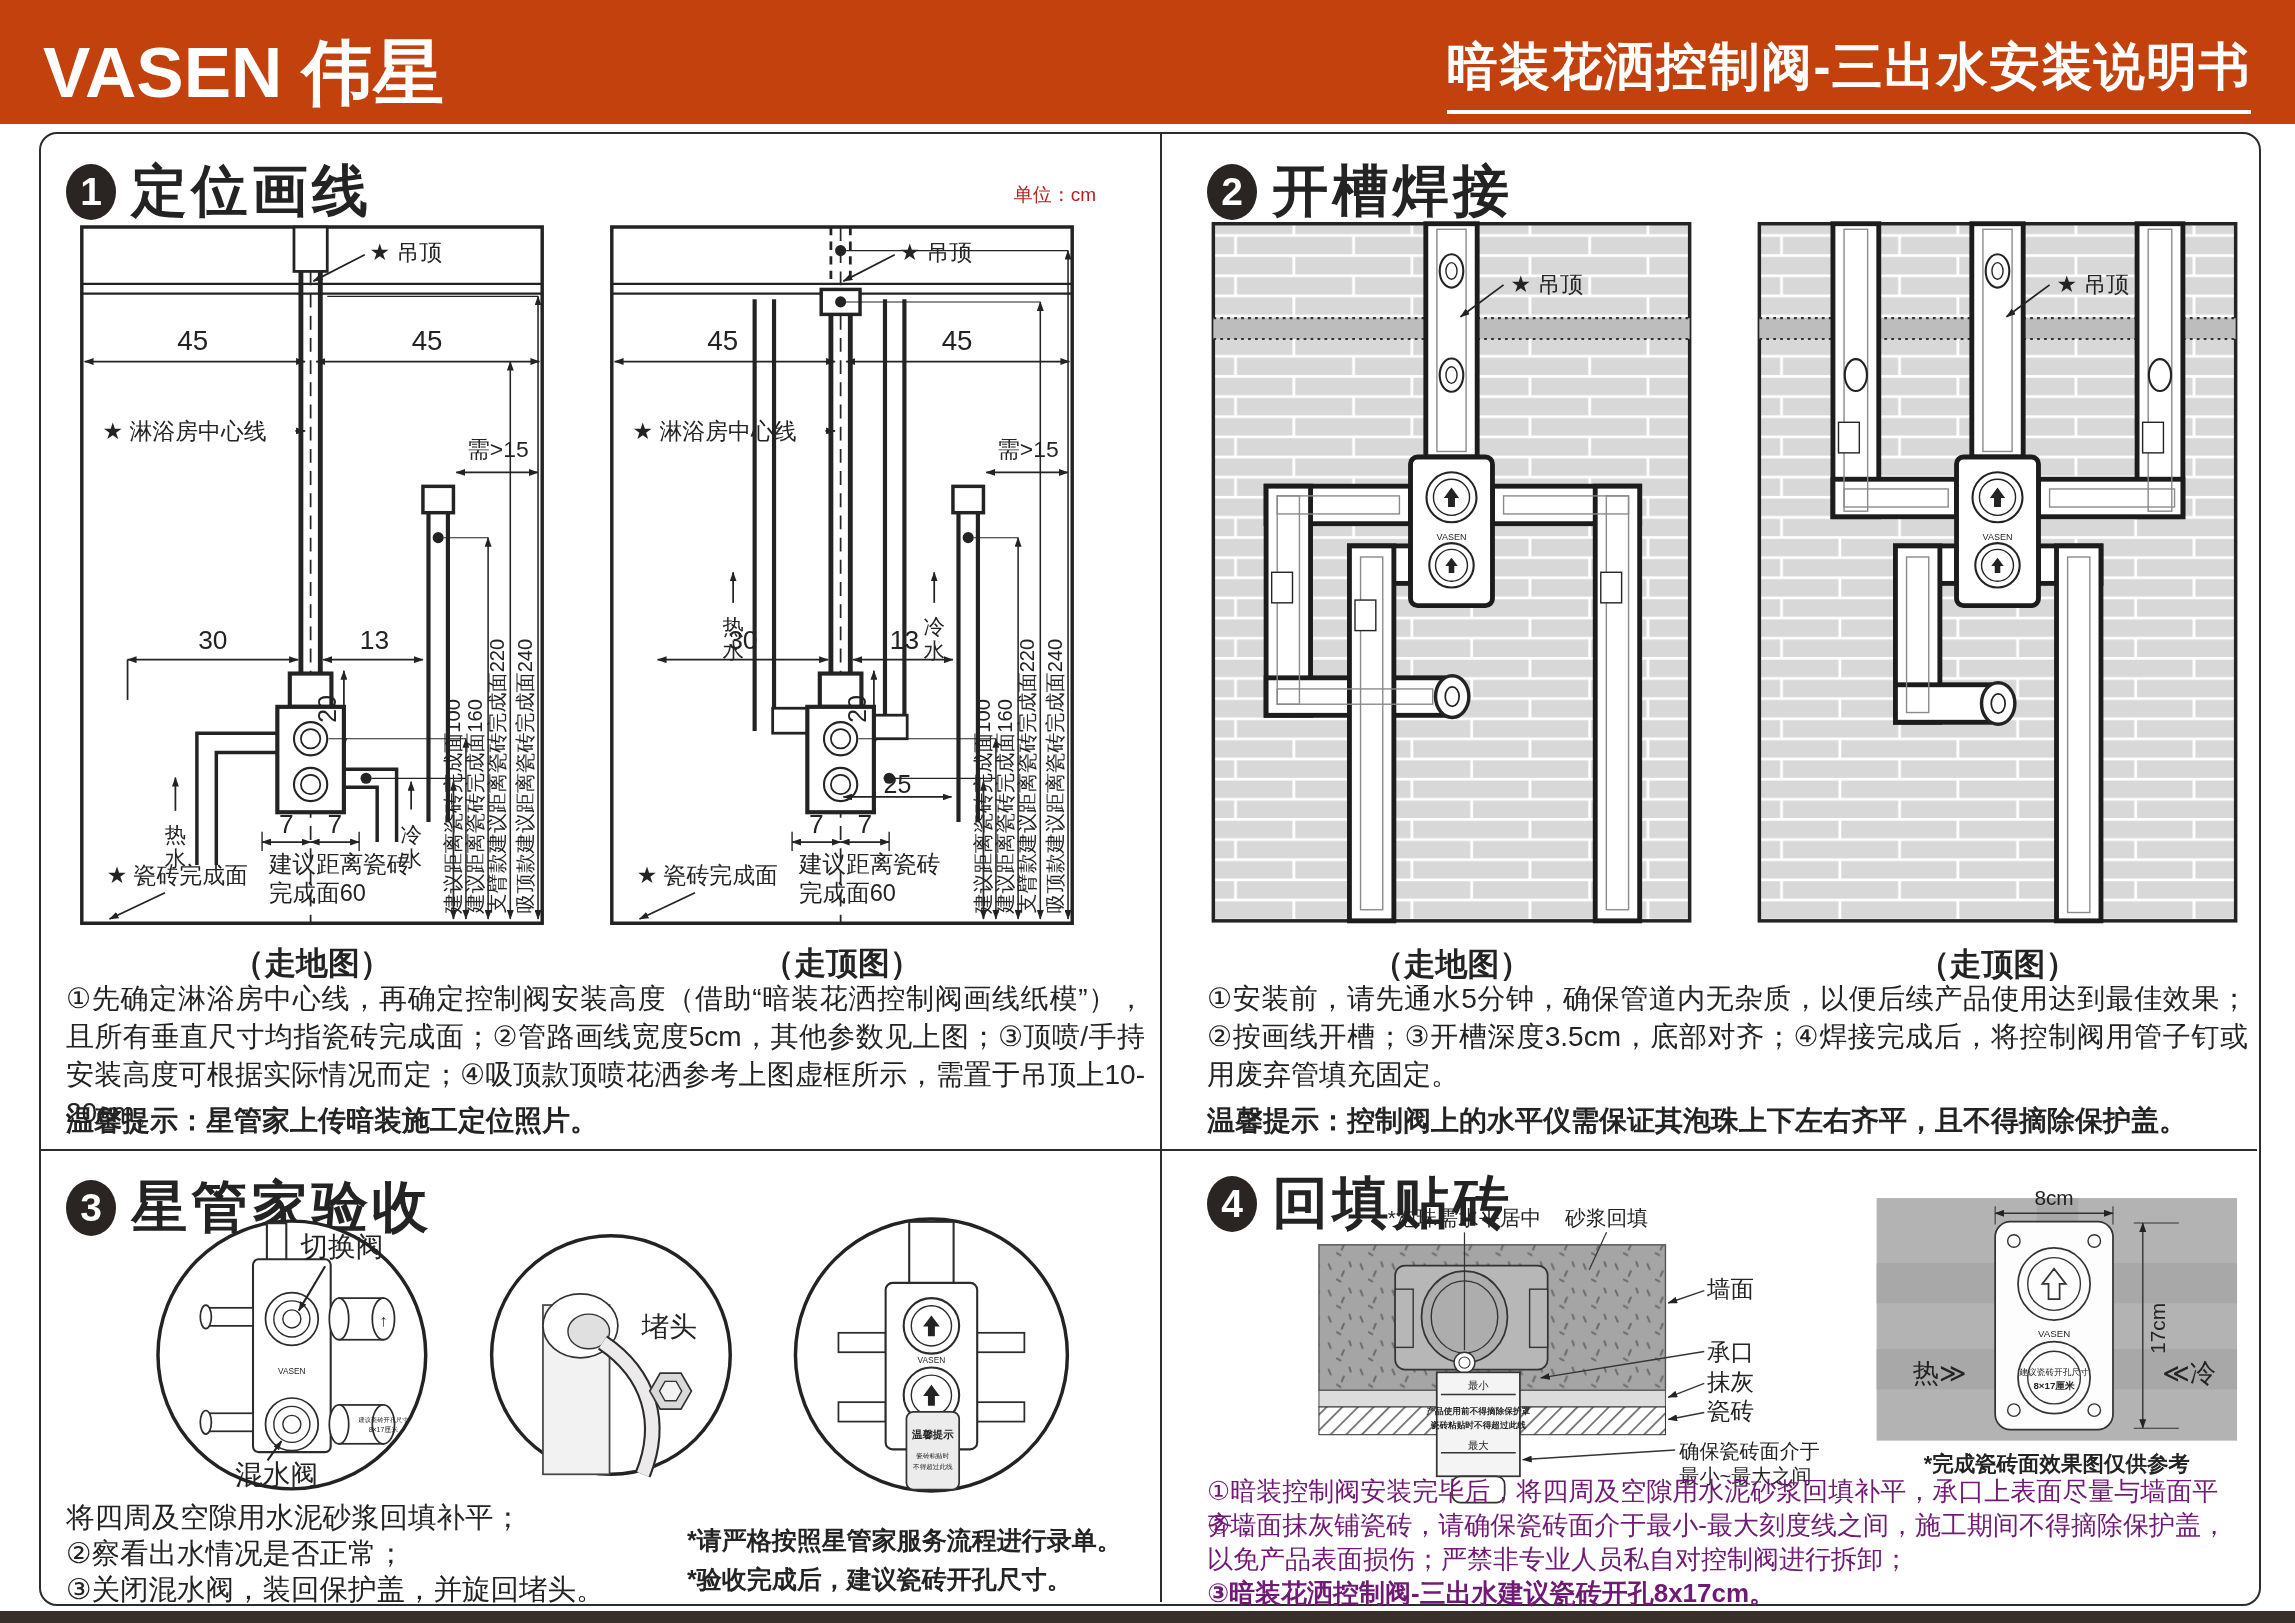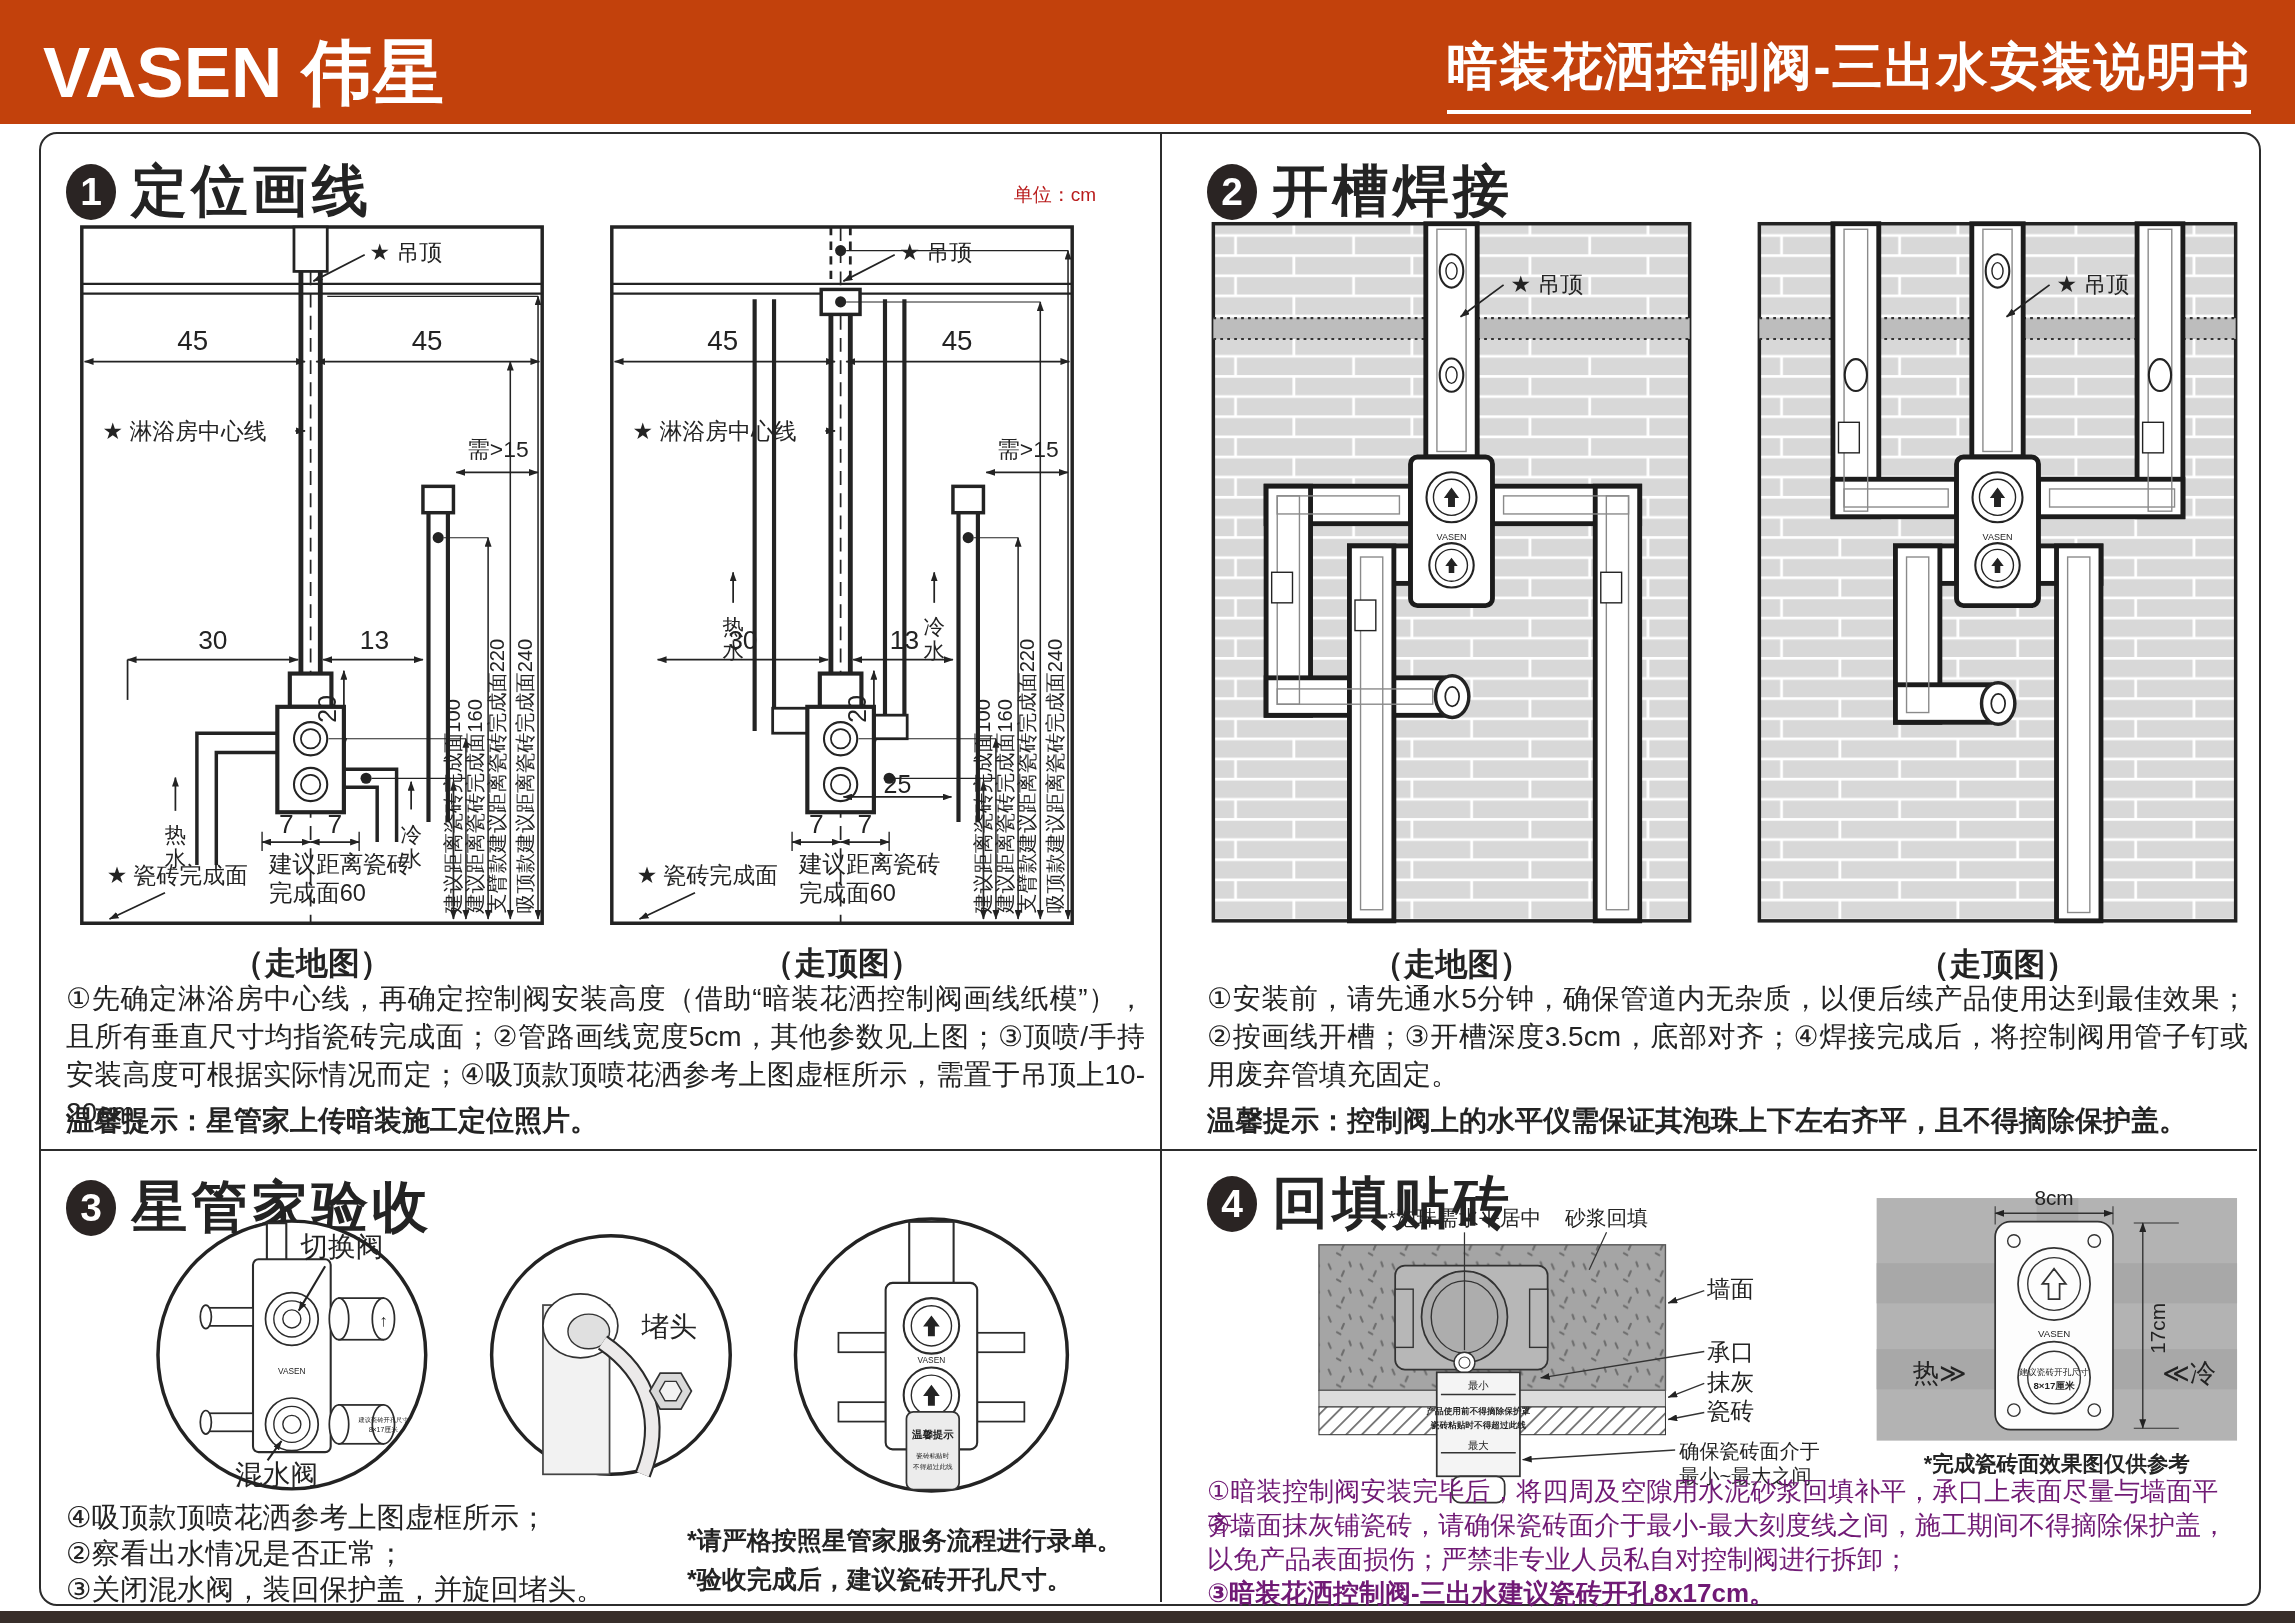--- a/index.html
+++ b/index.html
@@ -390,21 +390,21 @@
       <path d="M0 -15 L12 1 H5 V15 H-5 V1 H-12 Z" transform="translate(1262,158)" fill="#232323"></path>
       <path d="M0 -15 L12 1 H5 V15 H-5 V1 H-12 Z" transform="translate(1262,258)" fill="#232323"></path>
       <rect x="1226" y="282" width="76" height="112" rx="10" fill="#ececec" stroke="#333" stroke-width="2.5"></rect>
       <text x="1262" y="212" font-size="12" text-anchor="middle">VASEN</text>
       <text x="1264" y="320" font-size="15" font-weight="bold" text-anchor="middle">温馨提示</text>
       <text x="1264" y="348" font-size="9.5" text-anchor="middle">瓷砖粘贴时</text>
       <text x="1264" y="364" font-size="9.5" text-anchor="middle">不得超过此线</text>
     </g>
   </svg>
 
-  <div class="s3step" style="left:66px;top:1499px;">④吸顶款顶喷花洒参考上图虚框所示；</div>
+  <div class="s3step" style="left:66px;top:1499px;">将四周及空隙用水泥砂浆回填补平；</div>
   <div class="s3step" style="left:66px;top:1535px;">②察看出水情况是否正常；</div>
   <div class="s3step" style="left:66px;top:1571px;">③关闭混水阀，装回保护盖，并旋回堵头。</div>
   <div class="s3note" style="left:687px;top:1524px;">*请严格按照星管家服务流程进行录单。</div>
   <div class="s3note" style="left:687px;top:1563px;">*验收完成后，建议瓷砖开孔尺寸。</div>
 
   <div class="sec-head" style="left:1207px;top:1166px;">
     <div class="badge">4</div>
     <div class="sec-title">回填贴砖</div>
   </div>
 

